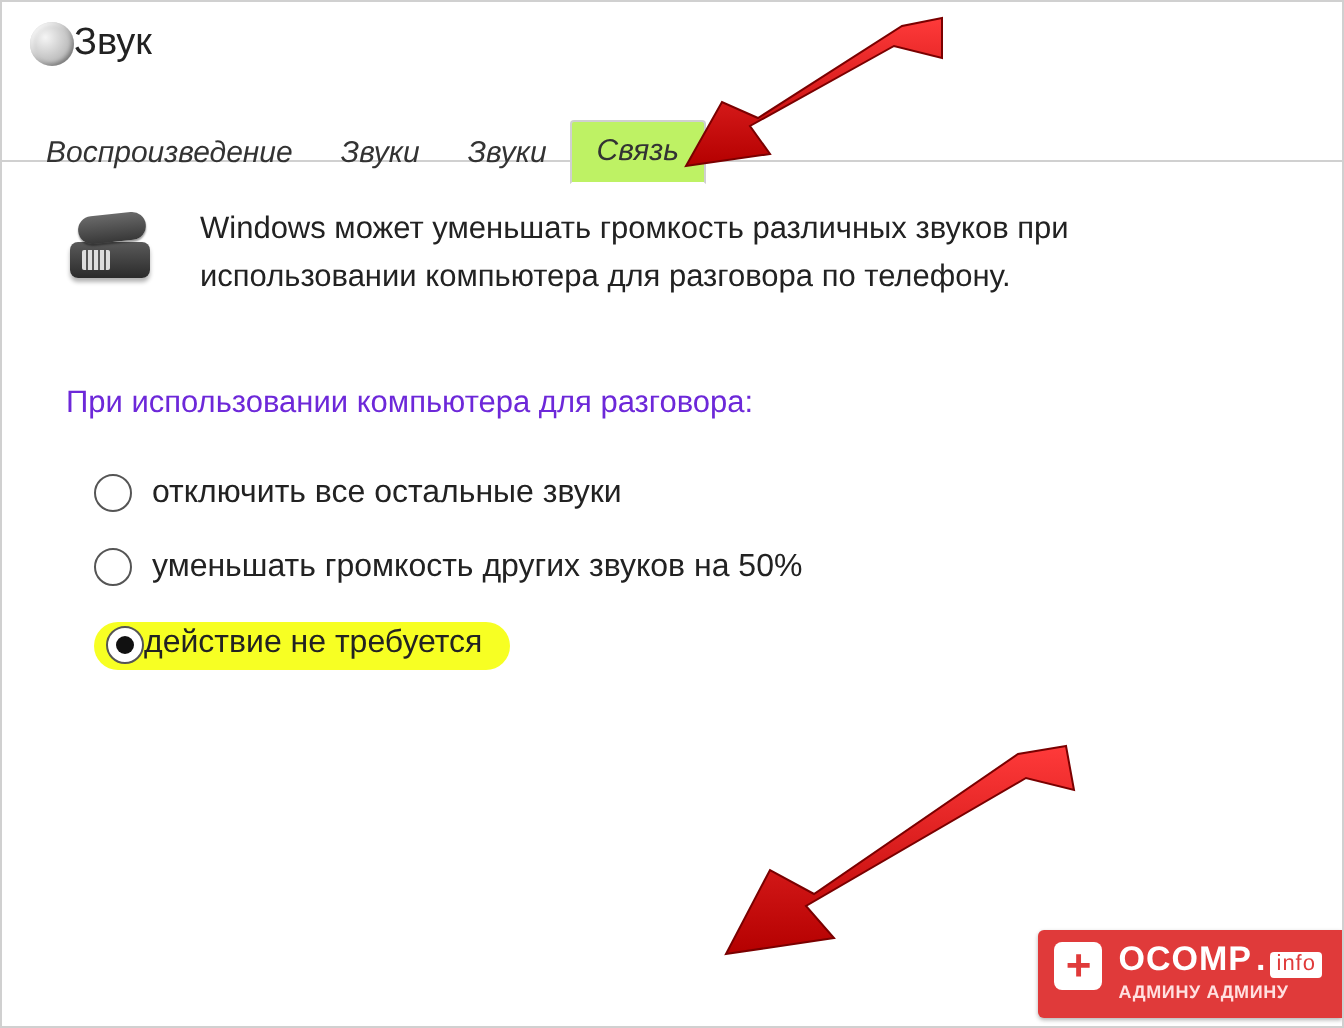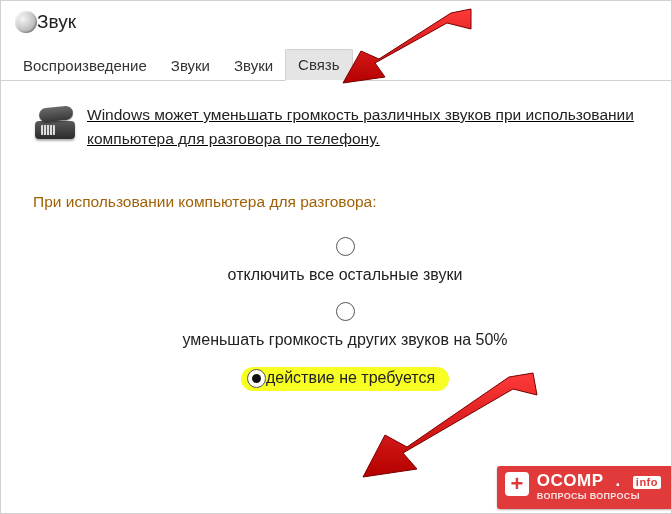--- a/index.html
+++ b/index.html
@@ -36,38 +36,38 @@
     padding: 0 10px;
     border-bottom: 1px solid #d0d0d0;
     height: 34px;
   }
   .tab {
     padding: 6px 12px 7px 12px;
     font-size: 15px;
     color: #333;
     cursor: pointer;
     position: relative;
-    top: 1px;
+    top: 12px;
     background: transparent;
+    font-style: italic;
   }
   .tab.active {
-    background: #e5e5e5;
+    background: #bef264;
     border: 1px solid #d0d0d0;
     border-bottom: 1px solid #fff;
     border-radius: 2px 2px 0 0;
   }
   .content {
     padding: 22px 28px 10px 32px;
   }
   .info-row {
     display: flex;
     align-items: flex-start;
-    gap: 8px;
+    gap: 21px;
     margin-bottom: 42px;
-    text-decoration: underline;
   }
   .phone-icon {
     width: 46px; height: 42px; flex: 0 0 46px;
     position: relative;
   }
   .phone-base {
     position: absolute; left: 2px; top: 18px; width: 40px; height: 18px;
     background: linear-gradient(#5a5a5a, #2b2b2b);
     border-radius: 4px;
     box-shadow: 0 2px 2px rgba(0,0,0,.3);
@@ -86,30 +86,29 @@
     box-shadow: 0 1px 1px rgba(0,0,0,.4);
   }
   .info-text {
     line-height: 1.55;
     color: #222;
     font-size: 15.5px;
   }
   .section-label {
     margin: 0 0 26px 0;
     font-size: 15.5px;
-    color: #a16207;
+    color: #6d28d9;
   }
   .radio-group { padding-left: 14px; }
   .radio-row {
     display: flex;
     align-items: center;
     gap: 10px;
     margin-bottom: 18px;
     cursor: pointer;
-    flex-direction: column;
   }
   .radio {
     width: 19px; height: 19px; border: 1.5px solid #555; border-radius: 50%;
     display: inline-flex; align-items: center; justify-content: center;
     background: #fff;
     flex: 0 0 19px;
   }
   .radio.checked::after {
     content: ""; width: 9px; height: 9px; background: #111; border-radius: 50%;
   }
@@ -137,22 +136,22 @@
     border-radius: 3px 0 0 3px;
     line-height: 1;
     box-shadow: 0 1px 2px rgba(0,0,0,.3);
   }
   .watermark .plus {
     position: absolute; left: 8px; top: 6px;
     width: 24px; height: 24px; background: #fff; border-radius: 4px;
     display: flex; align-items: center; justify-content: center;
     color: #e03a3a; font-size: 22px; font-weight: 900;
   }
-  .watermark .big { font-size: 17px; letter-spacing: .5px; display: flex; align-items: baseline; gap: 12px;}
-  .watermark .info { font-size: 11px; background:#fff; color:#e03a3a; padding:1px 3px; border-radius:2px; font-weight:700;}
+  .watermark .big { font-size: 17px; letter-spacing: .5px; display: flex; align-items: baseline; gap: 2px;}
+  .watermark .info { font-size: 11px; background:#fff; color:#e03a3a; padding:1px 3px; border-radius:2px; font-weight:400;}
   .watermark .sub { font-size: 9px; font-weight: 600; letter-spacing: .3px; margin-top:3px; color:#ffe0e0;}
 </style>
 </head>
 <body>
 
 <div class="window">
 
   <div class="titlebar">
     <span class="title-icon"></span>
     <span class="title-text">Звук</span>
@@ -222,14 +221,14 @@
   <polygon points="172,4 148,8 46,78 24,66 2,108 56,100 42,84 152,20 176,26" fill="url(#g2)" stroke="#7a0000" stroke-width="1"></polygon>
 </svg>
 
 <div class="watermark">
   <div class="plus">+</div>
   <div class="big">
     <span>OCOMP</span>
       <span>.</span>
       <span class="info">info</span>
   </div>
-  <div class="sub">ВОПРОСЫ ВОПРОСЫ</div>
+  <div class="sub">АДМИНУ АДМИНУ</div>
 </div>
 
 </body></html>

